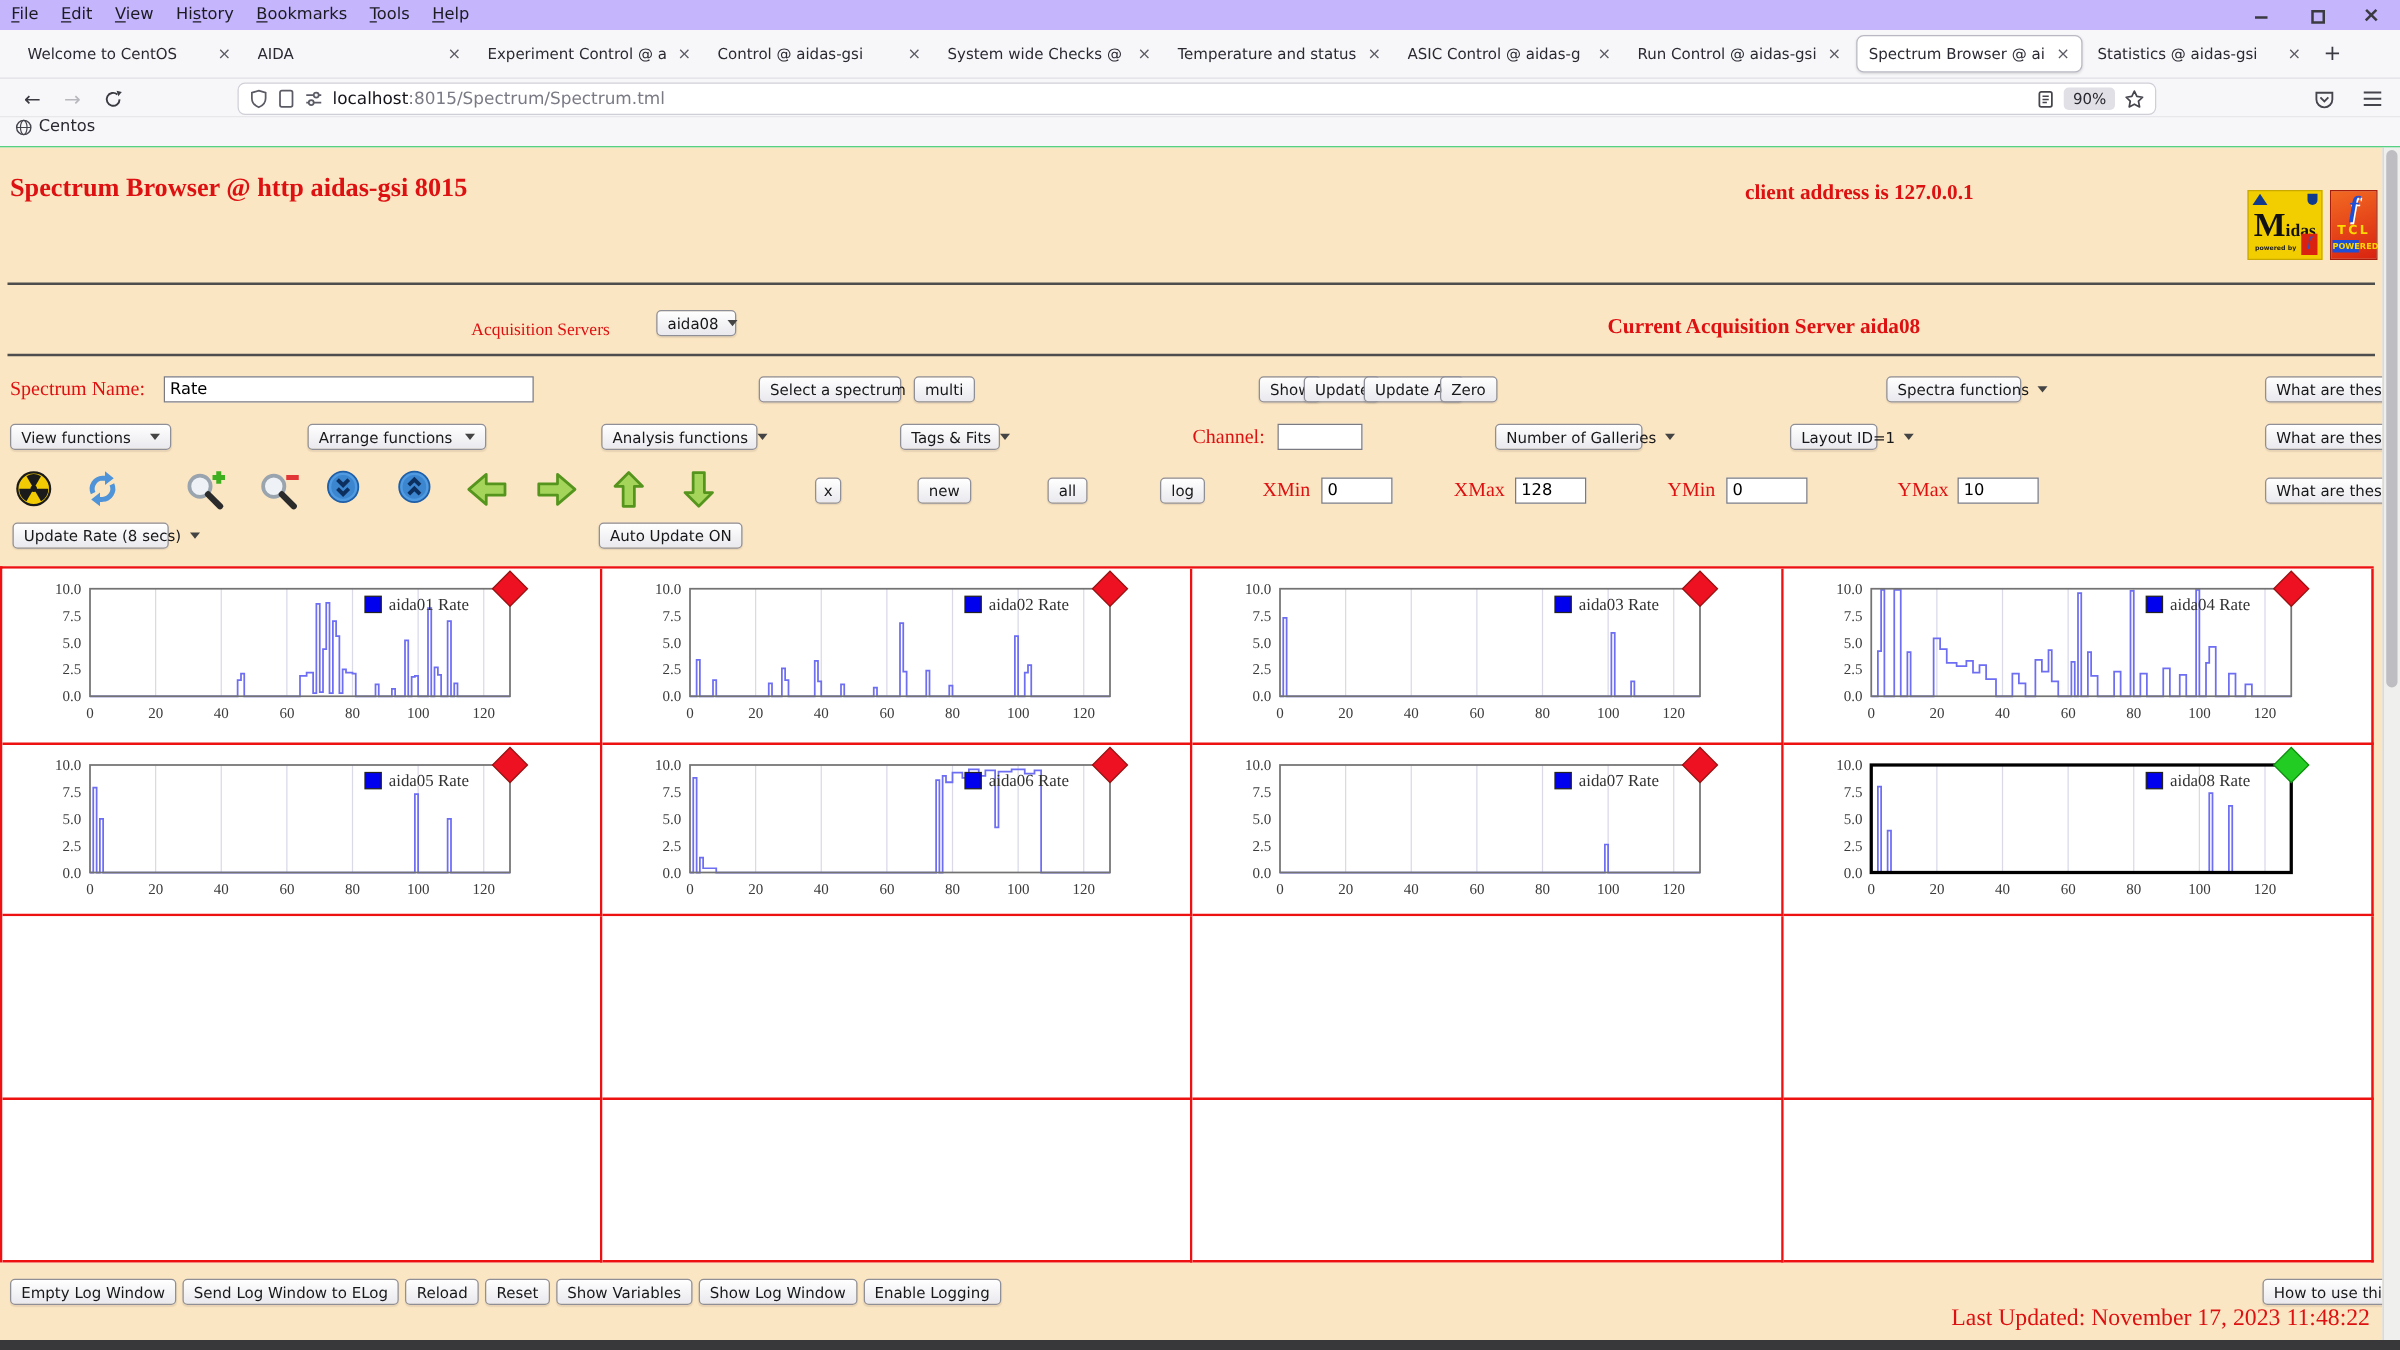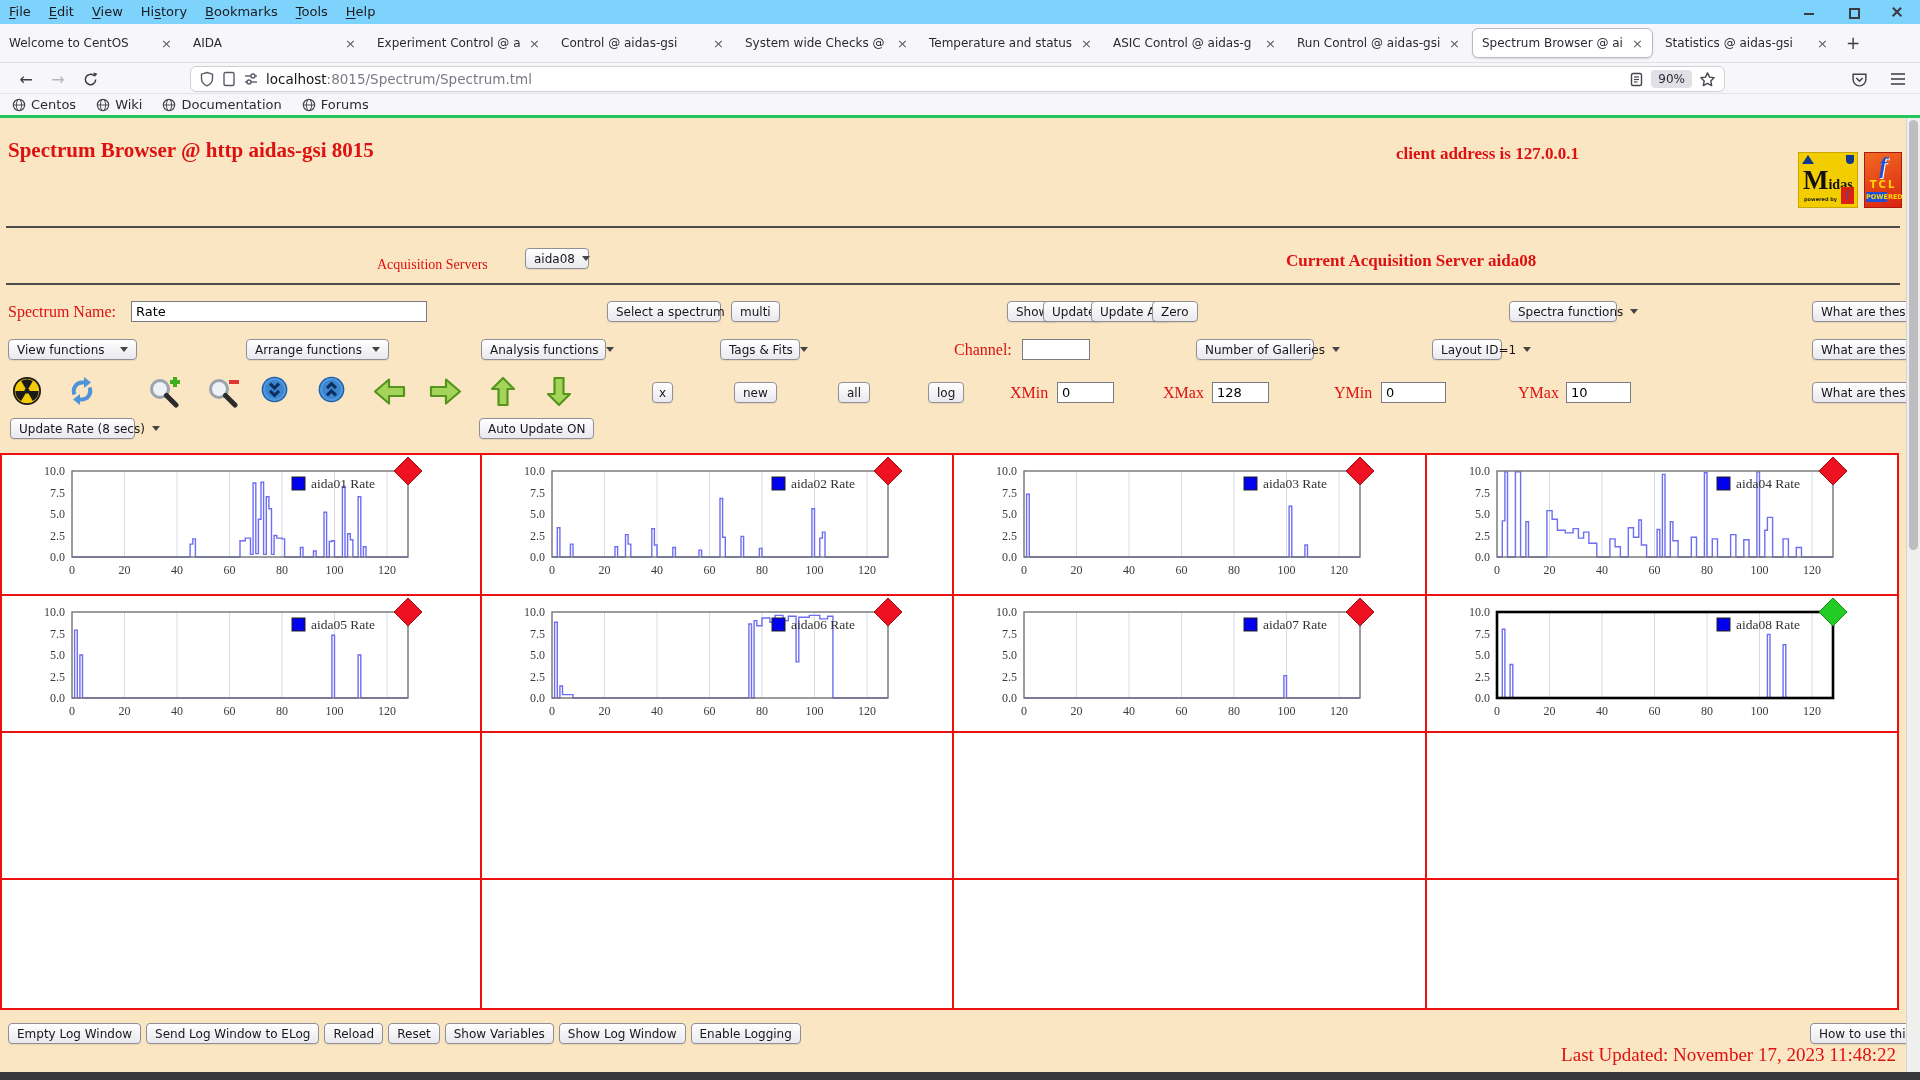--- a/index.html
+++ b/index.html
@@ -1,33 +1,33 @@
 <!DOCTYPE html>
 <html><head>
 <meta charset="utf-8">
 <style>
   html,body{margin:0;padding:0;}
   body{width:1920px;height:1080px;position:relative;overflow:hidden;background:#fff;
        font-family:"DejaVu Sans",sans-serif;-webkit-font-smoothing:antialiased;}
 
   
-  .menubar{position:absolute;top:0;left:0;width:1920px;height:24px;background:#7dd3fc;
+  .menubar{position:absolute;top:0;left:0;width:1920px;height:24px;background:#c4b5fd;
            display:flex;align-items:center;font-size:13px;color:#1c1b22;}
   #menu-items{display:flex;align-items:center;height:100%;}
   .menu-item{padding:0 9px;line-height:24px;cursor:default;}
   .menu-item u{text-underline-offset:2px;}
   .wincontrols{margin-left:auto;display:flex;align-items:center;gap:30px;margin-right:16px;}
   .wc{width:14px;height:14px;position:relative;display:inline-block;}
   .wc-min::after{content:"";position:absolute;left:2px;top:8px;width:10px;height:2px;background:#3a3a40;}
   .wc-max::after{content:"";position:absolute;left:3px;top:3px;width:7px;height:7px;border:2px solid #3a3a40;}
   .wc-close::before,.wc-close::after{content:"";position:absolute;left:1px;top:6px;width:12px;height:2.4px;background:#3a3a40;}
   .wc-close::before{transform:rotate(45deg);} .wc-close::after{transform:rotate(-45deg);}
 
   .tabstrip{position:absolute;top:24px;left:0;width:1920px;height:38px;background:#f7f7f9;
-            display:flex;align-items:center;padding-left:0;box-sizing:border-box;}
+            display:flex;align-items:center;padding-left:13px;box-sizing:border-box;}
   .tab{flex:0 0 181px;height:30px;display:flex;align-items:center;padding:0 9px;margin:0 3px 0 0;
        box-sizing:border-box;border-radius:6px;font-size:12px;color:#2b2a33;overflow:hidden;white-space:nowrap;}
   .tab.active{background:#fff;border:1px solid #b9b9c3;box-shadow:0 1px 2px rgba(0,0,0,.12);}
   .tab-title{overflow:hidden;white-space:nowrap;flex:1 1 auto;}
   .tab-close{margin-left:6px;color:#5b5b66;font-size:13px;flex:0 0 auto;}
   .newtab{width:26px;height:26px;display:flex;align-items:center;justify-content:center;
           font-size:17px;color:#3a3a42;}
 
   .navbar{position:absolute;top:62px;left:0;width:1920px;height:32px;background:#f7f7f9;
           border-top:1px solid #e0e0e5;border-bottom:1px solid #e4e4e8;box-sizing:border-box;}
@@ -38,22 +38,22 @@
           border:1px solid #cfcfd8;border-radius:6px;display:flex;align-items:center;
           padding:0 8px;box-sizing:border-box;gap:7px;}
   .url-text{font-size:13.5px;color:#15141a;white-space:nowrap;flex:1 1 auto;}
   .url-text .host{color:#15141a;}
   .url-text .rest{color:#7a7a85;}
   .zoom-badge{background:#e0e0e6;border-radius:4px;font-size:12px;color:#2b2a33;padding:2px 7px;}
   .chrome-ic{display:inline-flex;align-items:center;justify-content:center;flex:0 0 auto;}
   .nav-right{position:absolute;right:14px;top:4px;display:flex;gap:22px;align-items:center;height:24px;}
 
   .bookmarksbar{position:absolute;top:94px;left:0;width:1920px;height:24px;background:#f7f7f9;
-                border-bottom:3px solid #22c55e;box-sizing:border-box;display:flex;
-                padding-left:12px;gap:20px;font-size:13px;color:#2b2a33;}
+                border-bottom:1px solid #22c55e;box-sizing:border-box;display:flex;
+                padding-left:12px;gap:20px;font-size:13px;color:#2b2a33;flex-direction:column;}
   .bookmark{display:inline-flex;align-items:center;gap:5px;}
 
   
   .page{position:absolute;top:118px;left:0;width:1906px;height:954px;background:#fbe6c3;overflow:hidden;}
   .rser{font-family:"Liberation Serif",serif;color:#dd1111;position:absolute;white-space:nowrap;}
   .hr{position:absolute;left:6px;right:6px;height:2px;background:#4d4d4d;}
 
   .pg-title{left:8px;top:20px;font-size:21px;font-weight:bold;}
   .pg-client{left:1396px;top:26px;font-size:17px;font-weight:bold;}
   .acq-label{left:377px;top:139px;font-size:14px;}

